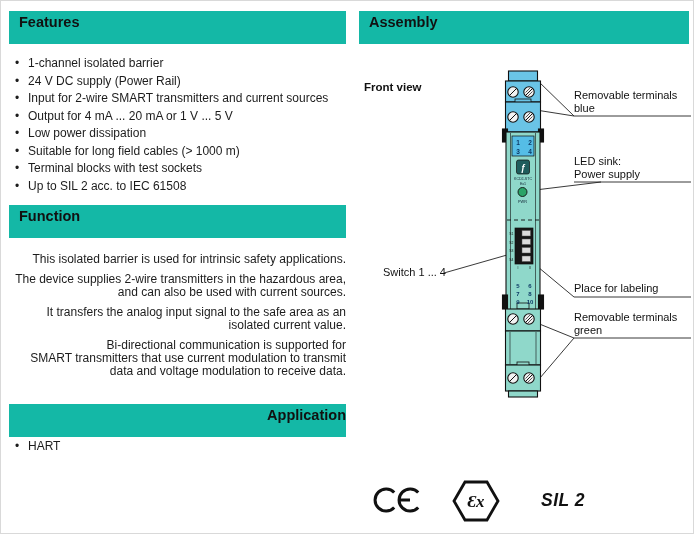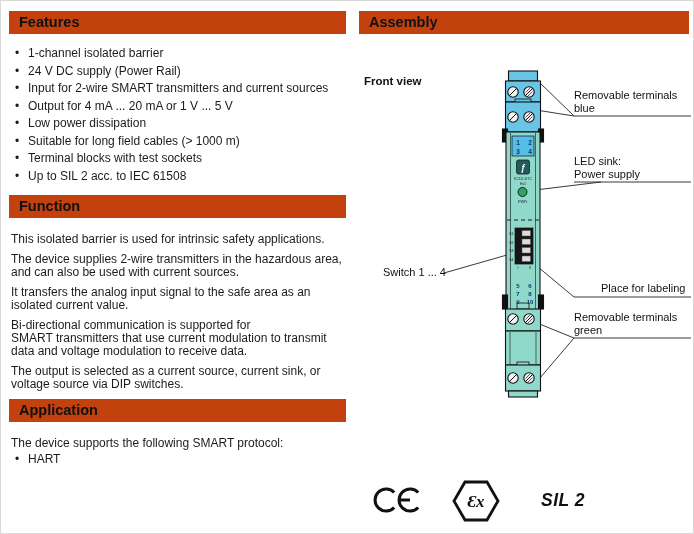--- a/index.html
+++ b/index.html
@@ -6,51 +6,51 @@
   body{
     width:694px;height:534px;position:relative;overflow:hidden;
     background:#ffffff;
     font-family:"Liberation Sans","DejaVu Sans",sans-serif;
     color:#1c1c1c;
     box-sizing:border-box;
     border:1px solid #d9d9d9;
   }
   .col-left{position:absolute;left:8px;top:0;width:337px;}
   .sec-bar{
-    background:#c2410c;height:23px;line-height:23px;
+    background:#14b8a6;height:33px;line-height:23px;
     font-size:14.5px;font-weight:bold;padding-left:10px;color:#111;
   }
   .bar-features{margin-top:10px;}
   .bar-function{margin-top:12px;}
-  .bar-application{margin-top:8px;}
+  .bar-application{margin-top:26px;text-align:right;}
   ul.plain{list-style:none;margin:13px 0 0 0;padding:0 0 0 6px;}
   ul.plain li{
     font-size:12px;line-height:13px;margin-bottom:4.5px;
     display:flex;align-items:flex-start;
   }
   ul.plain .bullet{width:13px;flex:0 0 13px;font-size:12px;}
-  .paras{margin-top:15px;padding-left:2px;}
+  .paras{margin-top:15px;padding-left:2px;text-align:right;}
   .paras p{
     font-size:12px;line-height:13px;margin:0 0 7px 0;white-space:pre-line;
   }
   .app-intro{margin-top:15px;padding-left:2px;font-size:12px;line-height:13px;}
   ul.app-list{margin-top:3px;}
   
   .col-right{position:absolute;left:358px;top:0;width:330px;}
   .front-view{
-    position:absolute;left:363px;top:74px;
+    position:absolute;left:363px;top:80px;
     font-size:11.5px;font-weight:bold;color:#111;
   }
   .callout{
     position:absolute;font-size:11px;line-height:13px;color:#111;
   }
   .co-blue{left:573px;top:88px;}
   .co-led{left:573px;top:154px;}
   .co-switch{left:382px;top:265px;}
-  .co-label{left:600px;top:281px;}
+  .co-label{left:573px;top:281px;}
   .co-green{left:573px;top:310px;}
   .sil2{
     position:absolute;left:540px;top:489px;
     font-size:17.5px;font-weight:bold;font-style:italic;color:#111;
     letter-spacing:0.5px;
     text-align:center;
   }
   svg.overlay{position:absolute;left:0;top:0;pointer-events:none;}
 </style>
 </head>
@@ -116,30 +116,27 @@
       <p>The device supplies 2-wire transmitters in the hazardous area,
 and can also be used with current sources.</p>
 
       <p>It transfers the analog input signal to the safe area as an
 isolated current value.</p>
 
       <p>Bi-directional communication is supported for
 SMART transmitters that use current modulation to transmit
 data and voltage modulation to receive data.</p>
 
-      <p>The output is selected as a current source, current sink, or
-voltage source via DIP switches.</p>
 
     </div>
 
   <div class="sec-bar bar-application">
     <span>Application</span>
   </div>
 
-  <div class="app-intro">The device supports the following SMART protocol:</div>
 
   <ul class="plain app-list">
 
       <li>
         <span class="bullet">•</span>
         <span>HART</span>
       </li>
     </ul>
 </div>
 

